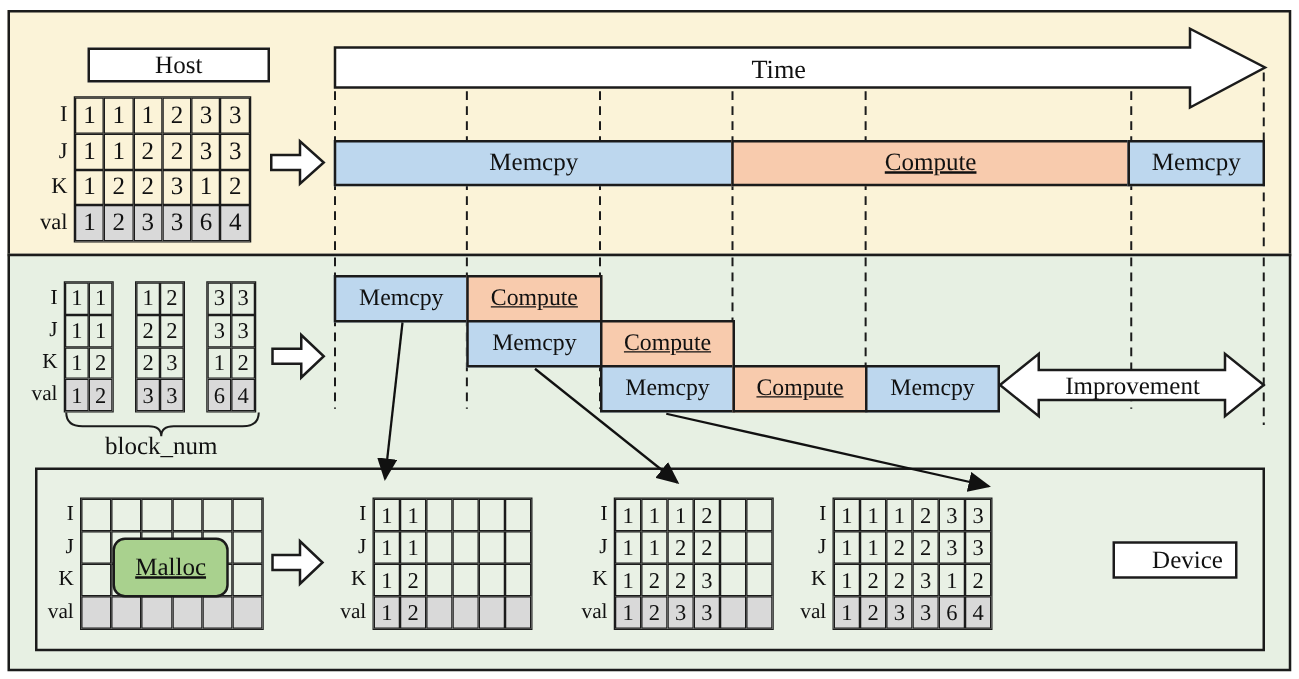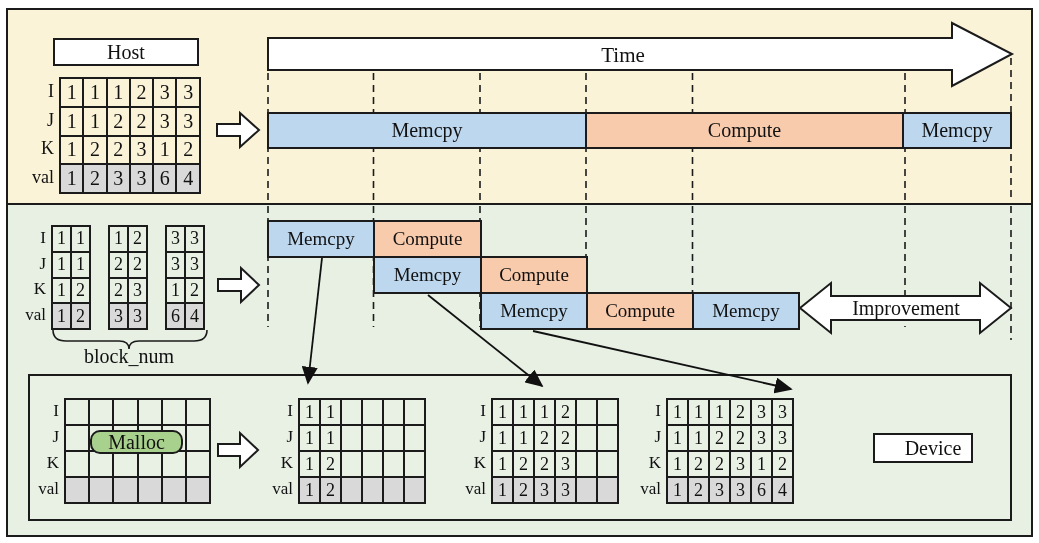--- a/index.html
+++ b/index.html
@@ -9,30 +9,30 @@
   #top-panel{left:6px;top:8px;width:1027px;height:197px;background:var(--host-bg,#fbf3d8);}
   #green-panel{left:6px;top:203px;width:1027px;height:334px;background:var(--device-bg,#e7f0e3);}
   #inner-panel{left:28px;top:374px;width:984px;height:147px;background:var(--inner-bg,#e9f1e5);
                border:2px solid #1b1b1b;box-sizing:border-box;position:absolute;}
   .svg-layer{position:absolute;left:0;top:0;pointer-events:none;}
 
   
   .seg{position:absolute;border:2px solid #1b1b1b;box-sizing:border-box;
        display:flex;align-items:center;justify-content:center;font-size:20px;}
   .seg.blue{background:var(--memcpy-blue,#bdd7ee);}
-  .seg.orange{background:var(--compute-orange,#f8cbad);}
+  .seg.orange{background:var(--compute-orange,#f8cbad);text-decoration:underline;}
   .topseg{height:37px;top:112px;}
   .sseg{height:38px;font-size:19px;}
 
   
   .box-label{position:absolute;background:#ffffff;border:2px solid #1b1b1b;box-sizing:border-box;
-             display:flex;align-items:center;justify-content:center;font-size:20px;}
-  #malloc-box{position:absolute;left:90px;top:430px;width:93px;height:24px;background:var(--malloc-green,#a9d18e);
+             display:flex;align-items:center;justify-content:center;font-size:20px;margin-left:17px;}
+  #malloc-box{position:absolute;left:90px;top:430px;width:93px;height:48px;background:var(--malloc-green,#a9d18e);
               border:2px solid #1b1b1b;border-radius:10px;box-sizing:border-box;z-index:6;
-              display:flex;align-items:center;justify-content:center;font-size:20px;}
+              display:flex;align-items:center;justify-content:center;font-size:20px;text-decoration:underline;}
 
   
   .matrix{position:absolute;display:flex;align-items:flex-start;z-index:4;}
   .m-labcol{display:flex;flex-direction:column;align-items:flex-end;width:28px;margin-right:5px;font-size:17px;}
   .m-lab{display:flex;align-items:center;}
   .m-grp{display:grid;border:1px solid #1b1b1b;}
   .m-grp + .m-grp{margin-left:17px;}
   .m-cell{border:1px solid #1b1b1b;box-sizing:border-box;display:flex;align-items:center;justify-content:center;
           font-size:18px;}
   .m-cell.gray{background:var(--val-gray,#d9d9d9);}

